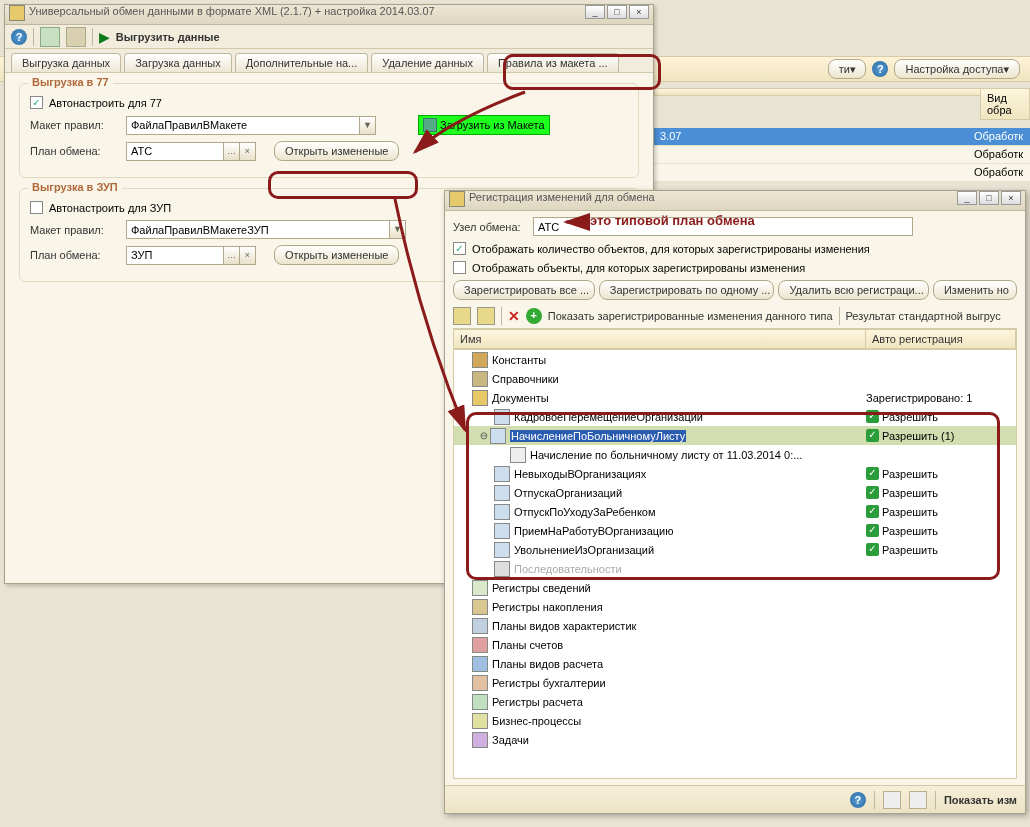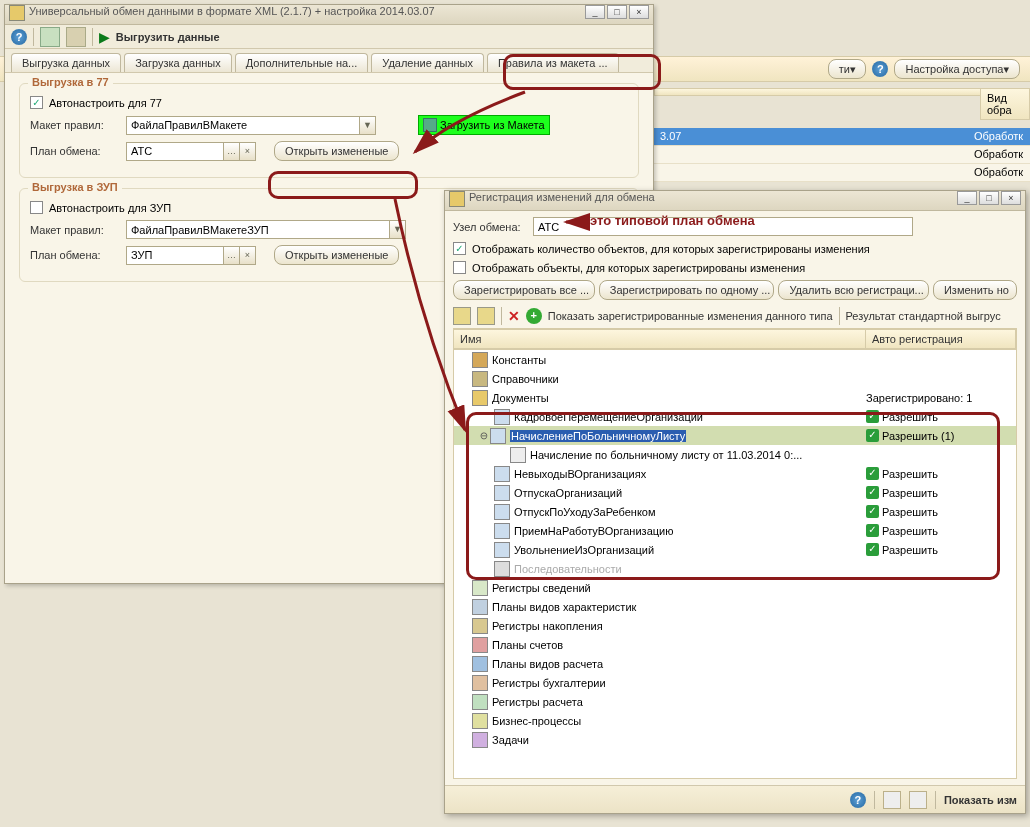--- a/index.html
+++ b/index.html
@@ -325,28 +325,28 @@
           <span class="col2"></span>
         </div>
       <div class="trow">
           <span class="ind" style="width:18px"></span>
           <span class="ticon2 reg"></span>
           <span class="txt">Регистры сведений</span>
           <span class="col2"></span>
         </div>
       <div class="trow">
           <span class="ind" style="width:18px"></span>
+          <span class="ticon2" style="background:#d8c890"></span>
+          <span class="txt">Регистры накопления</span>
+          <span class="col2"></span>
+        </div>
+      <div class="trow">
+          <span class="ind" style="width:18px"></span>
           <span class="ticon2" style="background:#c0d0e0"></span>
           <span class="txt">Планы видов характеристик</span>
-          <span class="col2"></span>
-        </div>
-      <div class="trow">
-          <span class="ind" style="width:18px"></span>
-          <span class="ticon2" style="background:#d8c890"></span>
-          <span class="txt">Регистры накопления</span>
           <span class="col2"></span>
         </div>
       <div class="trow">
           <span class="ind" style="width:18px"></span>
           <span class="ticon2" style="background:#e0a0a0"></span>
           <span class="txt">Планы счетов</span>
           <span class="col2"></span>
         </div>
       <div class="trow">
           <span class="ind" style="width:18px"></span>

